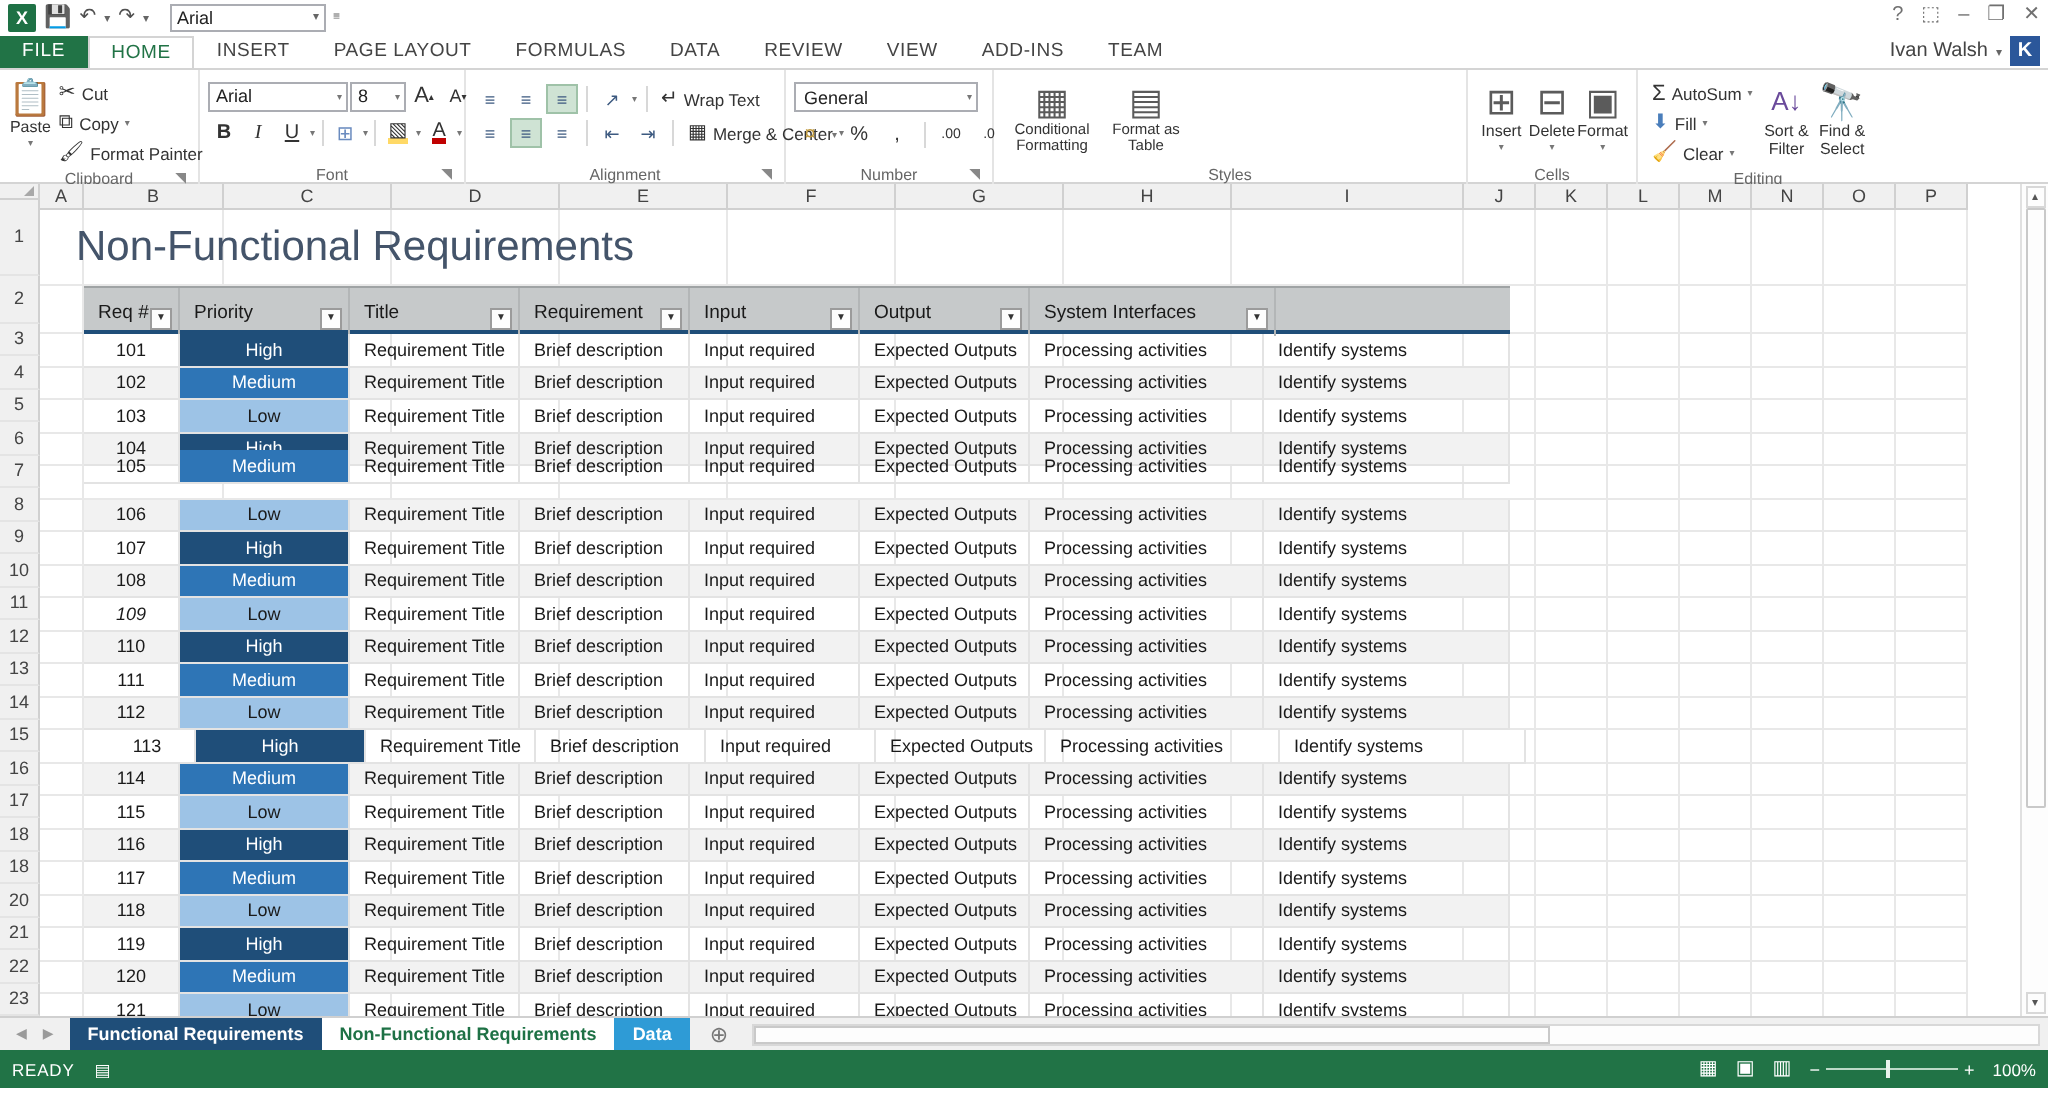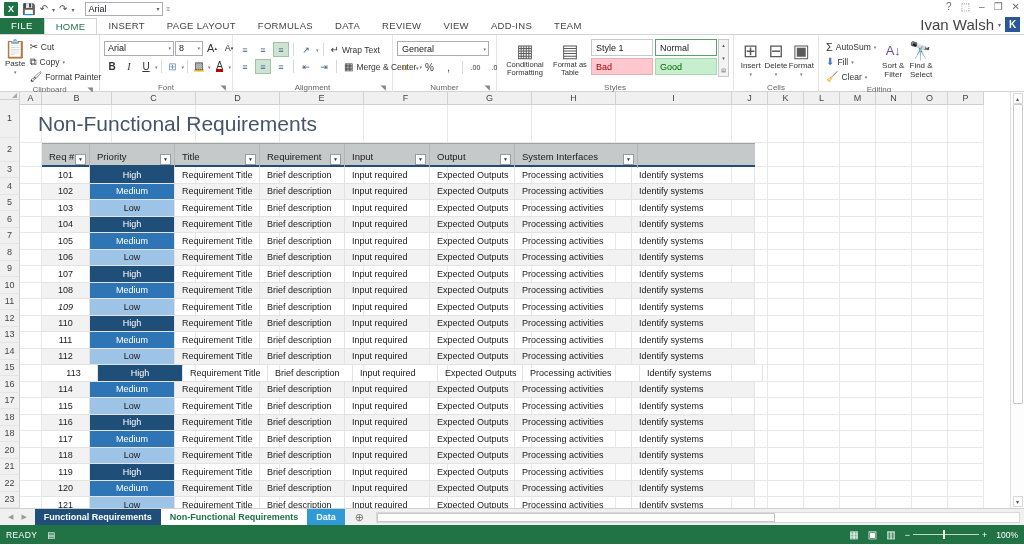--- a/index.html
+++ b/index.html
@@ -53,21 +53,21 @@
     line-height: 12px; letter-spacing: .3px;
   }
   .tab.active {
     background: #fff; color: #217346;
     border: 1px solid #d4d4d4; border-bottom: none; position: relative; z-index: 3;
   }
   .user-area {
     position: absolute; right: 4px; bottom: 1px;
     display: flex; align-items: center; gap: 4px;
   }
-  .user-name { font-size: 15px; color: #444; }
+  .user-name { font-size: 10px; color: #444; }
   .user-caret { font-size: 6px; color: #666; }
   .user-badge {
     width: 15px; height: 15px; background: #2b579a; color: #fff;
     font-size: 10px; font-weight: bold; text-align: center; line-height: 15px;
   }
 
   
   .ribbon {
     height: 58px; background: #fff; border-top: 1px solid #d4d4d4;
     border-bottom: 1px solid #d4d4d4; display: flex; position: relative;
@@ -425,33 +425,20 @@
 
   <div class="rgroup" style="width:237px">
     <div class="rgroup-body" style="padding-top:2px">
       <div class="bigbtn" style="width:50px">
         <span class="gl">▦</span>
         <span style="font-size:7.5px;line-height:8px">Conditional Formatting</span>
       </div>
       <div class="bigbtn" style="width:44px">
         <span class="gl">▤</span>
         <span style="font-size:7.5px;line-height:8px">Format as Table</span>
-      </div>
-      <div class="stylegal">
-        <div class="stylegrid">
-          <div class="stylecell">Style 1</div>
-          <div class="stylecell normal">Normal</div>
-          <div class="stylecell bad">Bad</div>
-          <div class="stylecell good">Good</div>
-        </div>
-        <div class="gal-scroll">
-          <span>▴</span>
-          <span>▾</span>
-          <span>▤</span>
-        </div>
       </div>
     </div>
     <div class="rgroup-label">
       <span>Styles</span>
     </div>
   </div>
 
   <div class="rgroup" style="width:85px">
     <div class="rgroup-body" style="padding-top:2px">
       <div class="bigbtn" style="width:28px">
@@ -1046,21 +1033,21 @@
           <div class="trow" style="left: 22px; top: 111.5px; width: 713px;">
             <div class="td center band" style="width: 48px;">104</div>
             <div class="td prio high" style="width: 85px;">High</div>
             <div class="td band" style="width: 85px;">Requirement Title</div>
             <div class="td band" style="width: 85px;">Brief description</div>
             <div class="td band" style="width: 85px;">Input required</div>
             <div class="td band" style="width: 85px;">Expected Outputs</div>
             <div class="td band" style="width: 117px;">Processing activities</div>
             <div class="td band" style="width: 123px;">Identify systems</div>
           </div>
-          <div class="trow" style="left: 22px; top: 128px; width: 713px;">
+          <div class="trow" style="left: 22px; top: 120px; width: 713px;">
             <div class="td center" style="width: 48px;">105</div>
             <div class="td prio medium" style="width: 85px;">Medium</div>
             <div class="td" style="width: 85px;">Requirement Title</div>
             <div class="td" style="width: 85px;">Brief description</div>
             <div class="td" style="width: 85px;">Input required</div>
             <div class="td" style="width: 85px;">Expected Outputs</div>
             <div class="td" style="width: 117px;">Processing activities</div>
             <div class="td" style="width: 123px;">Identify systems</div>
           </div>
           <div class="trow" style="left: 22px; top: 144.5px; width: 713px;">

